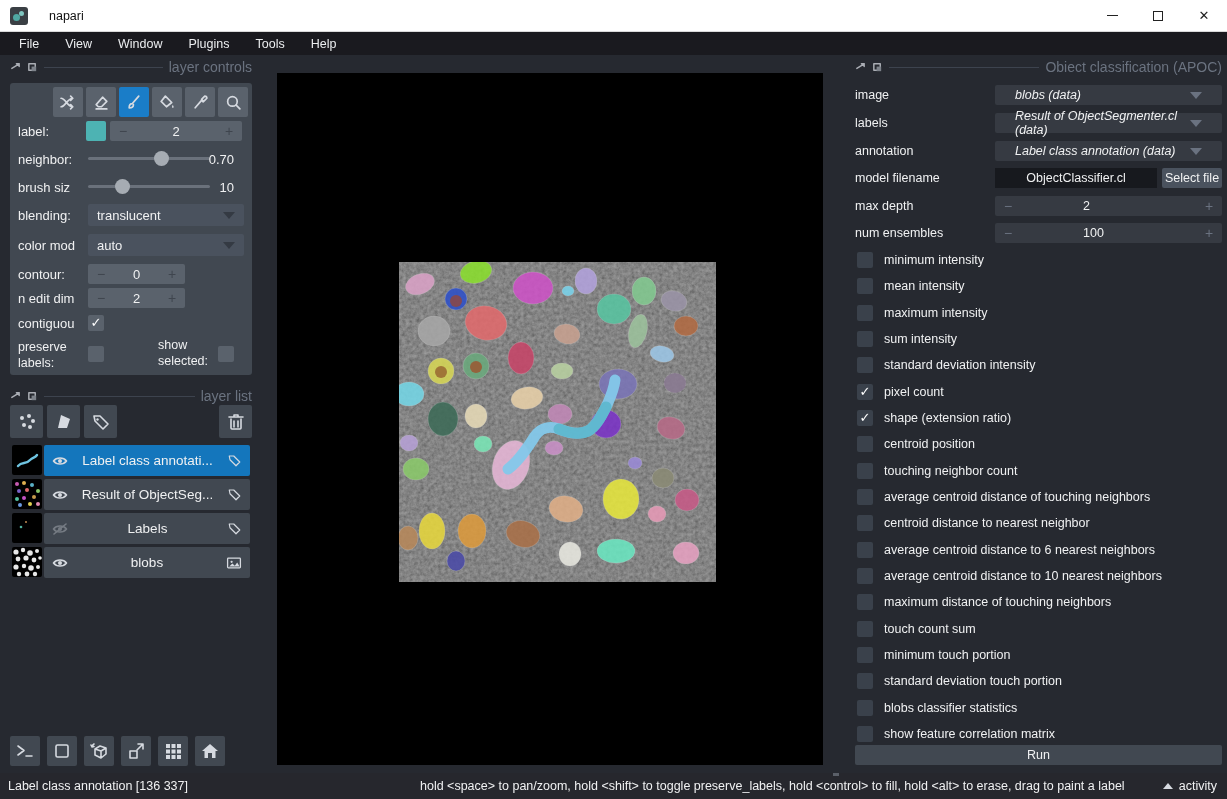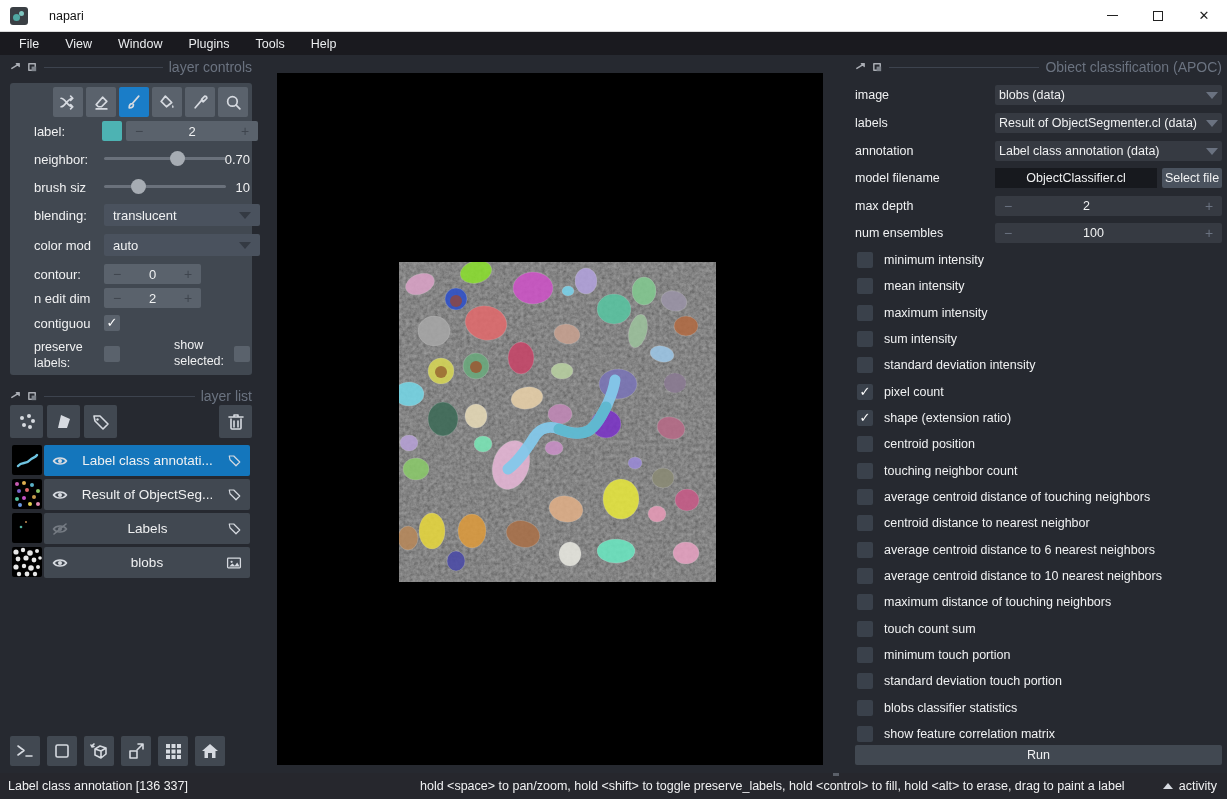--- a/index.html
+++ b/index.html
@@ -37,21 +37,21 @@
   .panel-header { position:absolute; display:flex; align-items:center; gap:6px; height:16px; }
   .ph-icon { width:11px; height:11px; opacity:.75; }
   .ph-line { flex:1; height:1px; background:#3d434e; }
   .ph-title { color:#6b7380; font-size:14px; white-space:nowrap; }
 
   
   .controls { position:absolute; left:10px; top:28px; width:242px; height:292px; background:#414851; border-radius:3px; }
   .tools-row { position:absolute; top:4px; right:4px; display:flex; gap:3px; }
   .tool-btn { width:30px; height:30px; background:#5a626c; border-radius:2px; display:flex; align-items:center; justify-content:center; }
   .tool-btn.active { background:#1a7dc8; }
-  .ctl-row { position:absolute; left:16px; width:230px; display:flex; align-items:center; }
+  .ctl-row { position:absolute; left:0; width:230px; display:flex; align-items:center; }
   .ctl-label { position:absolute; left:8px; width:66px; font-size:13px; color:#f0f1f2; white-space:nowrap; overflow:hidden; }
   .ctl-label.two-line { white-space:normal; line-height:16px; font-size:12.5px; }
   .swatch { position:absolute; left:76px; top:0; width:20px; height:20px; border-radius:2px; }
   .spin { position:absolute; background:#5a626c; border-radius:2px; height:20px; display:flex; align-items:center; font-size:13px; }
   .spin .sgn { width:26px; text-align:center; color:#3f454e; font-size:14px; }
   .spin .val { flex:1; text-align:center; color:#f0f1f2; }
   .slider { position:absolute; height:20px; }
   .slider .track { position:absolute; left:0; right:0; top:8px; height:3px; background:#6a717b; border-radius:2px; }
   .slider .handle { position:absolute; top:2px; width:15px; height:15px; border-radius:50%; background:#a6acb3; }
   .slider-val { position:absolute; right:6px; font-size:13px; color:#f0f1f2; }
@@ -71,21 +71,21 @@
   .eye { opacity:1; } .eye.dim { opacity:.35; }
 
   
   .viewer-btns { position:absolute; left:10px; top:681px; display:flex; gap:7px; }
   .vbtn { width:30px; height:30px; background:#414851; border-radius:2px; display:flex; align-items:center; justify-content:center; }
 
   
   .rdock { position:absolute; left:845px; top:0; width:382px; height:718px; }
   .rrow { position:absolute; left:10px; width:367px; display:flex; align-items:center; }
   .rlabel { width:140px; font-size:12.5px; color:#f0f1f2; flex-shrink:0; }
-  .dd2 { flex:1; background:#363a42; border-radius:2px; height:20px; display:flex; align-items:center; padding:0 4px; font-size:12.5px; color:#f0f1f2; }
+  .dd2 { flex:1; background:#363a42; border-radius:2px; height:20px; display:flex; align-items:center; padding:0 20px; font-size:12.5px; color:#f0f1f2;font-style:italic; }
   .dd2 .arrow { margin-left:auto; width:0; height:0; border-left:6px solid transparent; border-right:6px solid transparent; border-top:7px solid #6a7280; }
   .tinput { flex:1; background:#17191e; height:20px; color:#f0f1f2; font-size:12.5px; display:flex; align-items:center; justify-content:center; }
   .selbtn { width:60px; height:20px; margin-left:5px; background:#4a525e; border-radius:2px; color:#f0f1f2; font-size:12.5px; display:flex; align-items:center; justify-content:center; }
   .spin2 { flex:1; background:#363a42; border-radius:2px; height:20px; display:flex; align-items:center; font-size:12.5px; position:relative; }
   .spin2 .sgn { color:#6a7280; font-size:14px; width:26px; text-align:center; }
   .spin2 .sgn.plus { position:absolute; right:0; }
   .spin2 .val { position:absolute; left:88px; }
   .crow { position:absolute; left:12px; display:flex; align-items:center; gap:11px; height:16px; }
   .cb2 { width:16px; height:16px; background:#3a414b; border-radius:2px; position:relative; flex-shrink:0; }
   .cb2.checked::after { content:"✓"; position:absolute; inset:0; text-align:center; line-height:16px; font-size:13px; color:#fff; }

